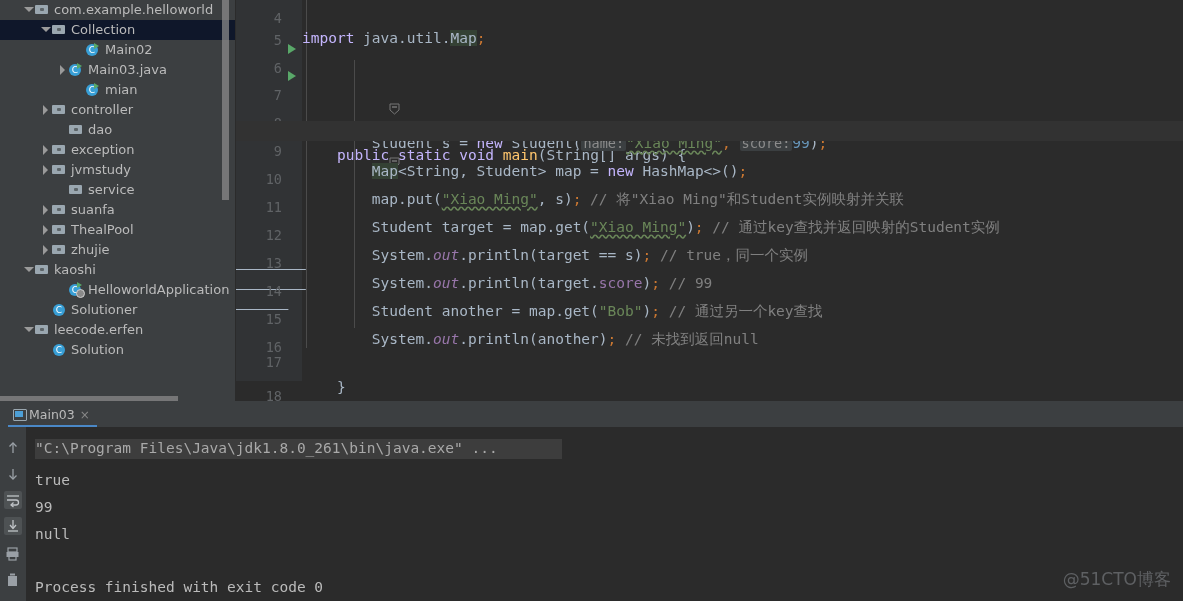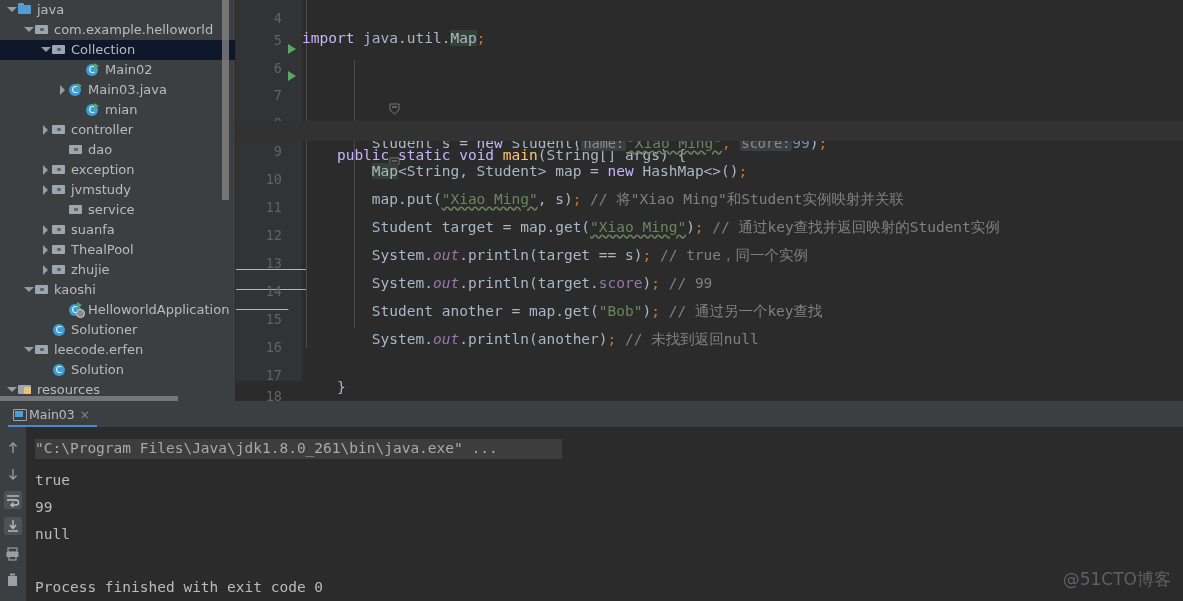--- a/index.html
+++ b/index.html
@@ -243,40 +243,38 @@
     position:absolute;left:0;top:0;width:1183px;height:1px;background:#2b2b2b;
   }
 </style>
 </head>
 <body>
 
 <div class="app">
 
   <div class="sidebar">
     <div class="tree" id="tree">
-        <div class="row"><span style="display: inline-block; width: 6px; height: 20px;"></span><span class="arrow down"></span><span class="ic ic-folder-src"></span><span class="lbl">java</span></div>
         <div class="row"><span style="display: inline-block; width: 23px; height: 20px;"></span><span class="arrow down"></span><span class="ic ic-pkg"></span><span class="lbl">com.example.helloworld</span></div>
         <div class="row sel"><span style="display: inline-block; width: 40px; height: 20px;"></span><span class="arrow down"></span><span class="ic ic-pkg"></span><span class="lbl">Collection</span></div>
         <div class="row"><span style="display: inline-block; width: 74px; height: 20px;"></span><span class="arrow "></span><span class="ic ic-class-run"><span class="runmark"></span></span><span class="lbl">Main02</span></div>
         <div class="row"><span style="display: inline-block; width: 57px; height: 20px;"></span><span class="arrow right"></span><span class="ic ic-class-run"><span class="runmark"></span></span><span class="lbl">Main03.java</span></div>
         <div class="row"><span style="display: inline-block; width: 74px; height: 20px;"></span><span class="arrow "></span><span class="ic ic-class-run"><span class="runmark"></span></span><span class="lbl">mian</span></div>
         <div class="row"><span style="display: inline-block; width: 40px; height: 20px;"></span><span class="arrow right"></span><span class="ic ic-pkg"></span><span class="lbl">controller</span></div>
         <div class="row"><span style="display: inline-block; width: 57px; height: 20px;"></span><span class="arrow "></span><span class="ic ic-pkg"></span><span class="lbl">dao</span></div>
         <div class="row"><span style="display: inline-block; width: 40px; height: 20px;"></span><span class="arrow right"></span><span class="ic ic-pkg"></span><span class="lbl">exception</span></div>
         <div class="row"><span style="display: inline-block; width: 40px; height: 20px;"></span><span class="arrow right"></span><span class="ic ic-pkg"></span><span class="lbl">jvmstudy</span></div>
         <div class="row"><span style="display: inline-block; width: 57px; height: 20px;"></span><span class="arrow "></span><span class="ic ic-pkg"></span><span class="lbl">service</span></div>
         <div class="row"><span style="display: inline-block; width: 40px; height: 20px;"></span><span class="arrow right"></span><span class="ic ic-pkg"></span><span class="lbl">suanfa</span></div>
         <div class="row"><span style="display: inline-block; width: 40px; height: 20px;"></span><span class="arrow right"></span><span class="ic ic-pkg"></span><span class="lbl">ThealPool</span></div>
         <div class="row"><span style="display: inline-block; width: 40px; height: 20px;"></span><span class="arrow right"></span><span class="ic ic-pkg"></span><span class="lbl">zhujie</span></div>
         <div class="row"><span style="display: inline-block; width: 23px; height: 20px;"></span><span class="arrow down"></span><span class="ic ic-pkg"></span><span class="lbl">kaoshi</span></div>
         <div class="row"><span style="display: inline-block; width: 57px; height: 20px;"></span><span class="arrow "></span><span class="ic ic-spring"><span class="runmark"></span><span class="cog"></span></span><span class="lbl">HelloworldApplication</span></div>
         <div class="row"><span style="display: inline-block; width: 40px; height: 20px;"></span><span class="arrow "></span><span class="ic ic-class"></span><span class="lbl">Solutioner</span></div>
         <div class="row"><span style="display: inline-block; width: 23px; height: 20px;"></span><span class="arrow down"></span><span class="ic ic-pkg"></span><span class="lbl">leecode.erfen</span></div>
         <div class="row"><span style="display: inline-block; width: 40px; height: 20px;"></span><span class="arrow "></span><span class="ic ic-class"></span><span class="lbl">Solution</span></div>
-        <div class="row"><span style="display: inline-block; width: 6px; height: 20px;"></span><span class="arrow down"></span><span class="ic ic-folder-res"></span><span class="lbl">resources</span></div>
       </div>
     <div class="sb-v"></div>
     <div class="sb-h"></div>
   </div>
   <div class="sidebar-divider"></div>
 
   <div class="editor">
     <div class="gutter"></div>
 
     <div class="indent-guide" style="left:70px;top:0;height:348px;"></div>
@@ -357,21 +355,21 @@
         <span class="ln">15</span>
         <span class="code">        <span class="ident">System.</span><span class="stc">out</span><span class="ident">.println(another)</span><span class="semi">;</span> <span class="cmt">// 未找到返回null</span></span>
       </div>
 
       <div class="cl" style="top:317px;">
         <span class="ln">16</span>
         
         <span class="code">    <span class="brace">}</span></span>
       </div>
 
-      <div class="cl" style="top:345px;">
+      <div class="cl" style="top:332px;">
         <span class="ln">17</span>
         
         
       </div>
 
       <div class="cl" style="top:366px;">
         <span class="ln">18</span>
         <span class="code"></span>
       </div>
     </div>

